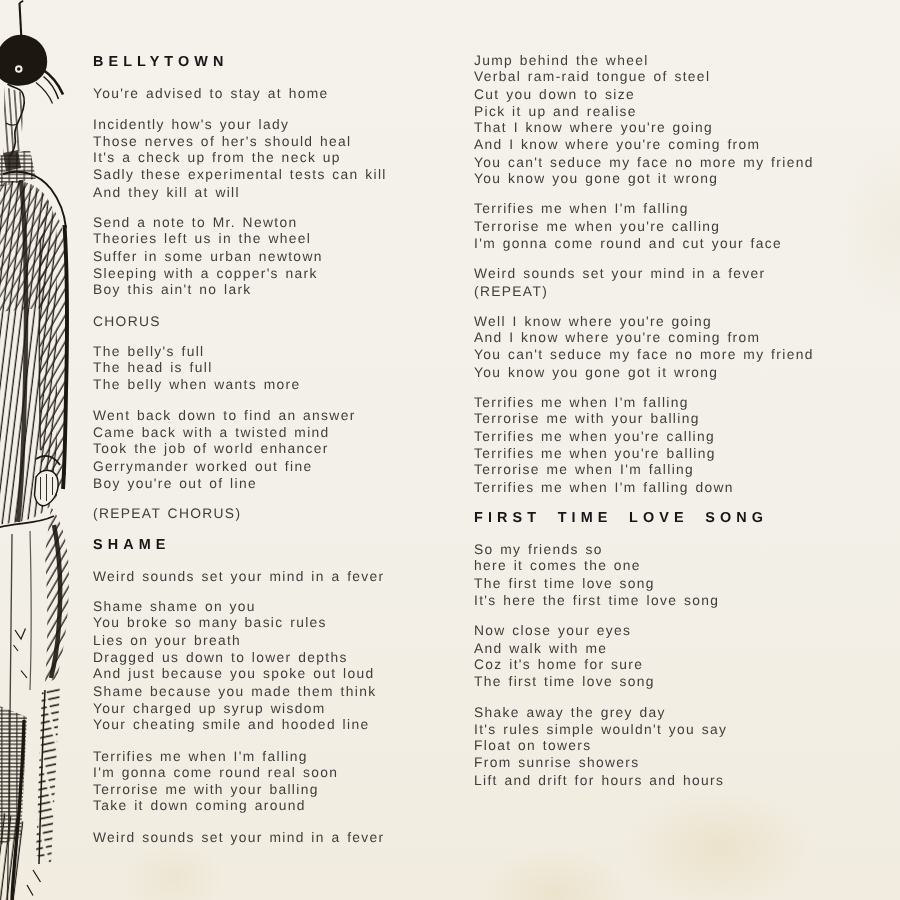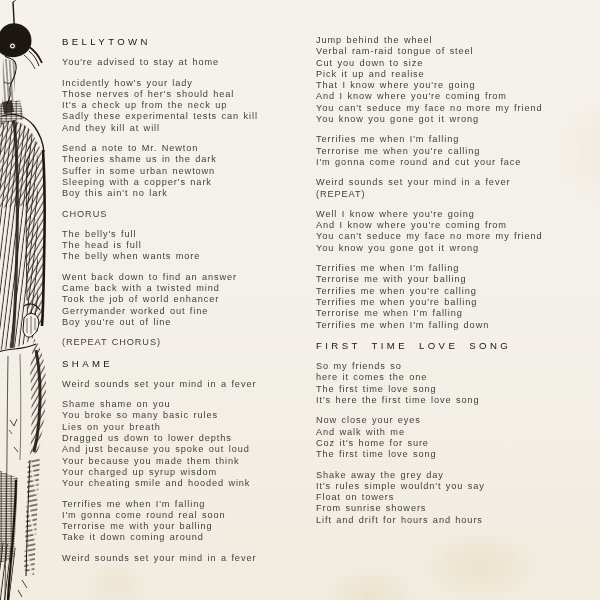--- a/index.html
+++ b/index.html
@@ -32,21 +32,21 @@
     position:absolute;top:36px;
     font-size:9.2px;
     line-height:11.3px;
     letter-spacing:0.9px;
     word-spacing:1px;
     color:var(--body-text);
   }
   .col-left{left:62px;width:252px;}
   .col-right{left:316px;top:35px;width:272px;}
   .song-heading{
-    font-weight:normal;
+    font-weight:bold;
     font-size:9.6px;
     letter-spacing:3.4px;
     word-spacing:5px;
     color:var(--heading-text);
     margin:0 0 10px 0;
   }
   .stanza{margin:0 0 9px 0;}
   .line{white-space:nowrap;}
 </style>
 </head>
@@ -137,21 +137,21 @@
       </div>
       <div class="stanza">
         <div class="line">Incidently how's your lady</div>
         <div class="line">Those nerves of her's should heal</div>
         <div class="line">It's a check up from the neck up</div>
         <div class="line">Sadly these experimental tests can kill</div>
         <div class="line">And they kill at will</div>
       </div>
       <div class="stanza">
         <div class="line">Send a note to Mr. Newton</div>
-        <div class="line">Theories shame us in the dark</div>
+        <div class="line">Theories left us in the wheel</div>
         <div class="line">Suffer in some urban newtown</div>
         <div class="line">Sleeping with a copper's nark</div>
         <div class="line">Boy this ain't no lark</div>
       </div>
       <div class="stanza">
         <div class="line">CHORUS</div>
       </div>
       <div class="stanza">
         <div class="line">The belly's full</div>
         <div class="line">The head is full</div>
@@ -170,23 +170,23 @@
       <div class="song-heading">SHAME</div>
       <div class="stanza">
         <div class="line">Weird sounds set your mind in a fever</div>
       </div>
       <div class="stanza">
         <div class="line">Shame shame on you</div>
         <div class="line">You broke so many basic rules</div>
         <div class="line">Lies on your breath</div>
         <div class="line">Dragged us down to lower depths</div>
         <div class="line">And just because you spoke out loud</div>
-        <div class="line">Your because you made them think</div>
+        <div class="line">Shame because you made them think</div>
         <div class="line">Your charged up syrup wisdom</div>
-        <div class="line">Your cheating smile and hooded wink</div>
+        <div class="line">Your cheating smile and hooded line</div>
       </div>
       <div class="stanza">
         <div class="line">Terrifies me when I'm falling</div>
         <div class="line">I'm gonna come round real soon</div>
         <div class="line">Terrorise me with your balling</div>
         <div class="line">Take it down coming around</div>
       </div>
       <div class="stanza">
         <div class="line">Weird sounds set your mind in a fever</div>
       </div>

